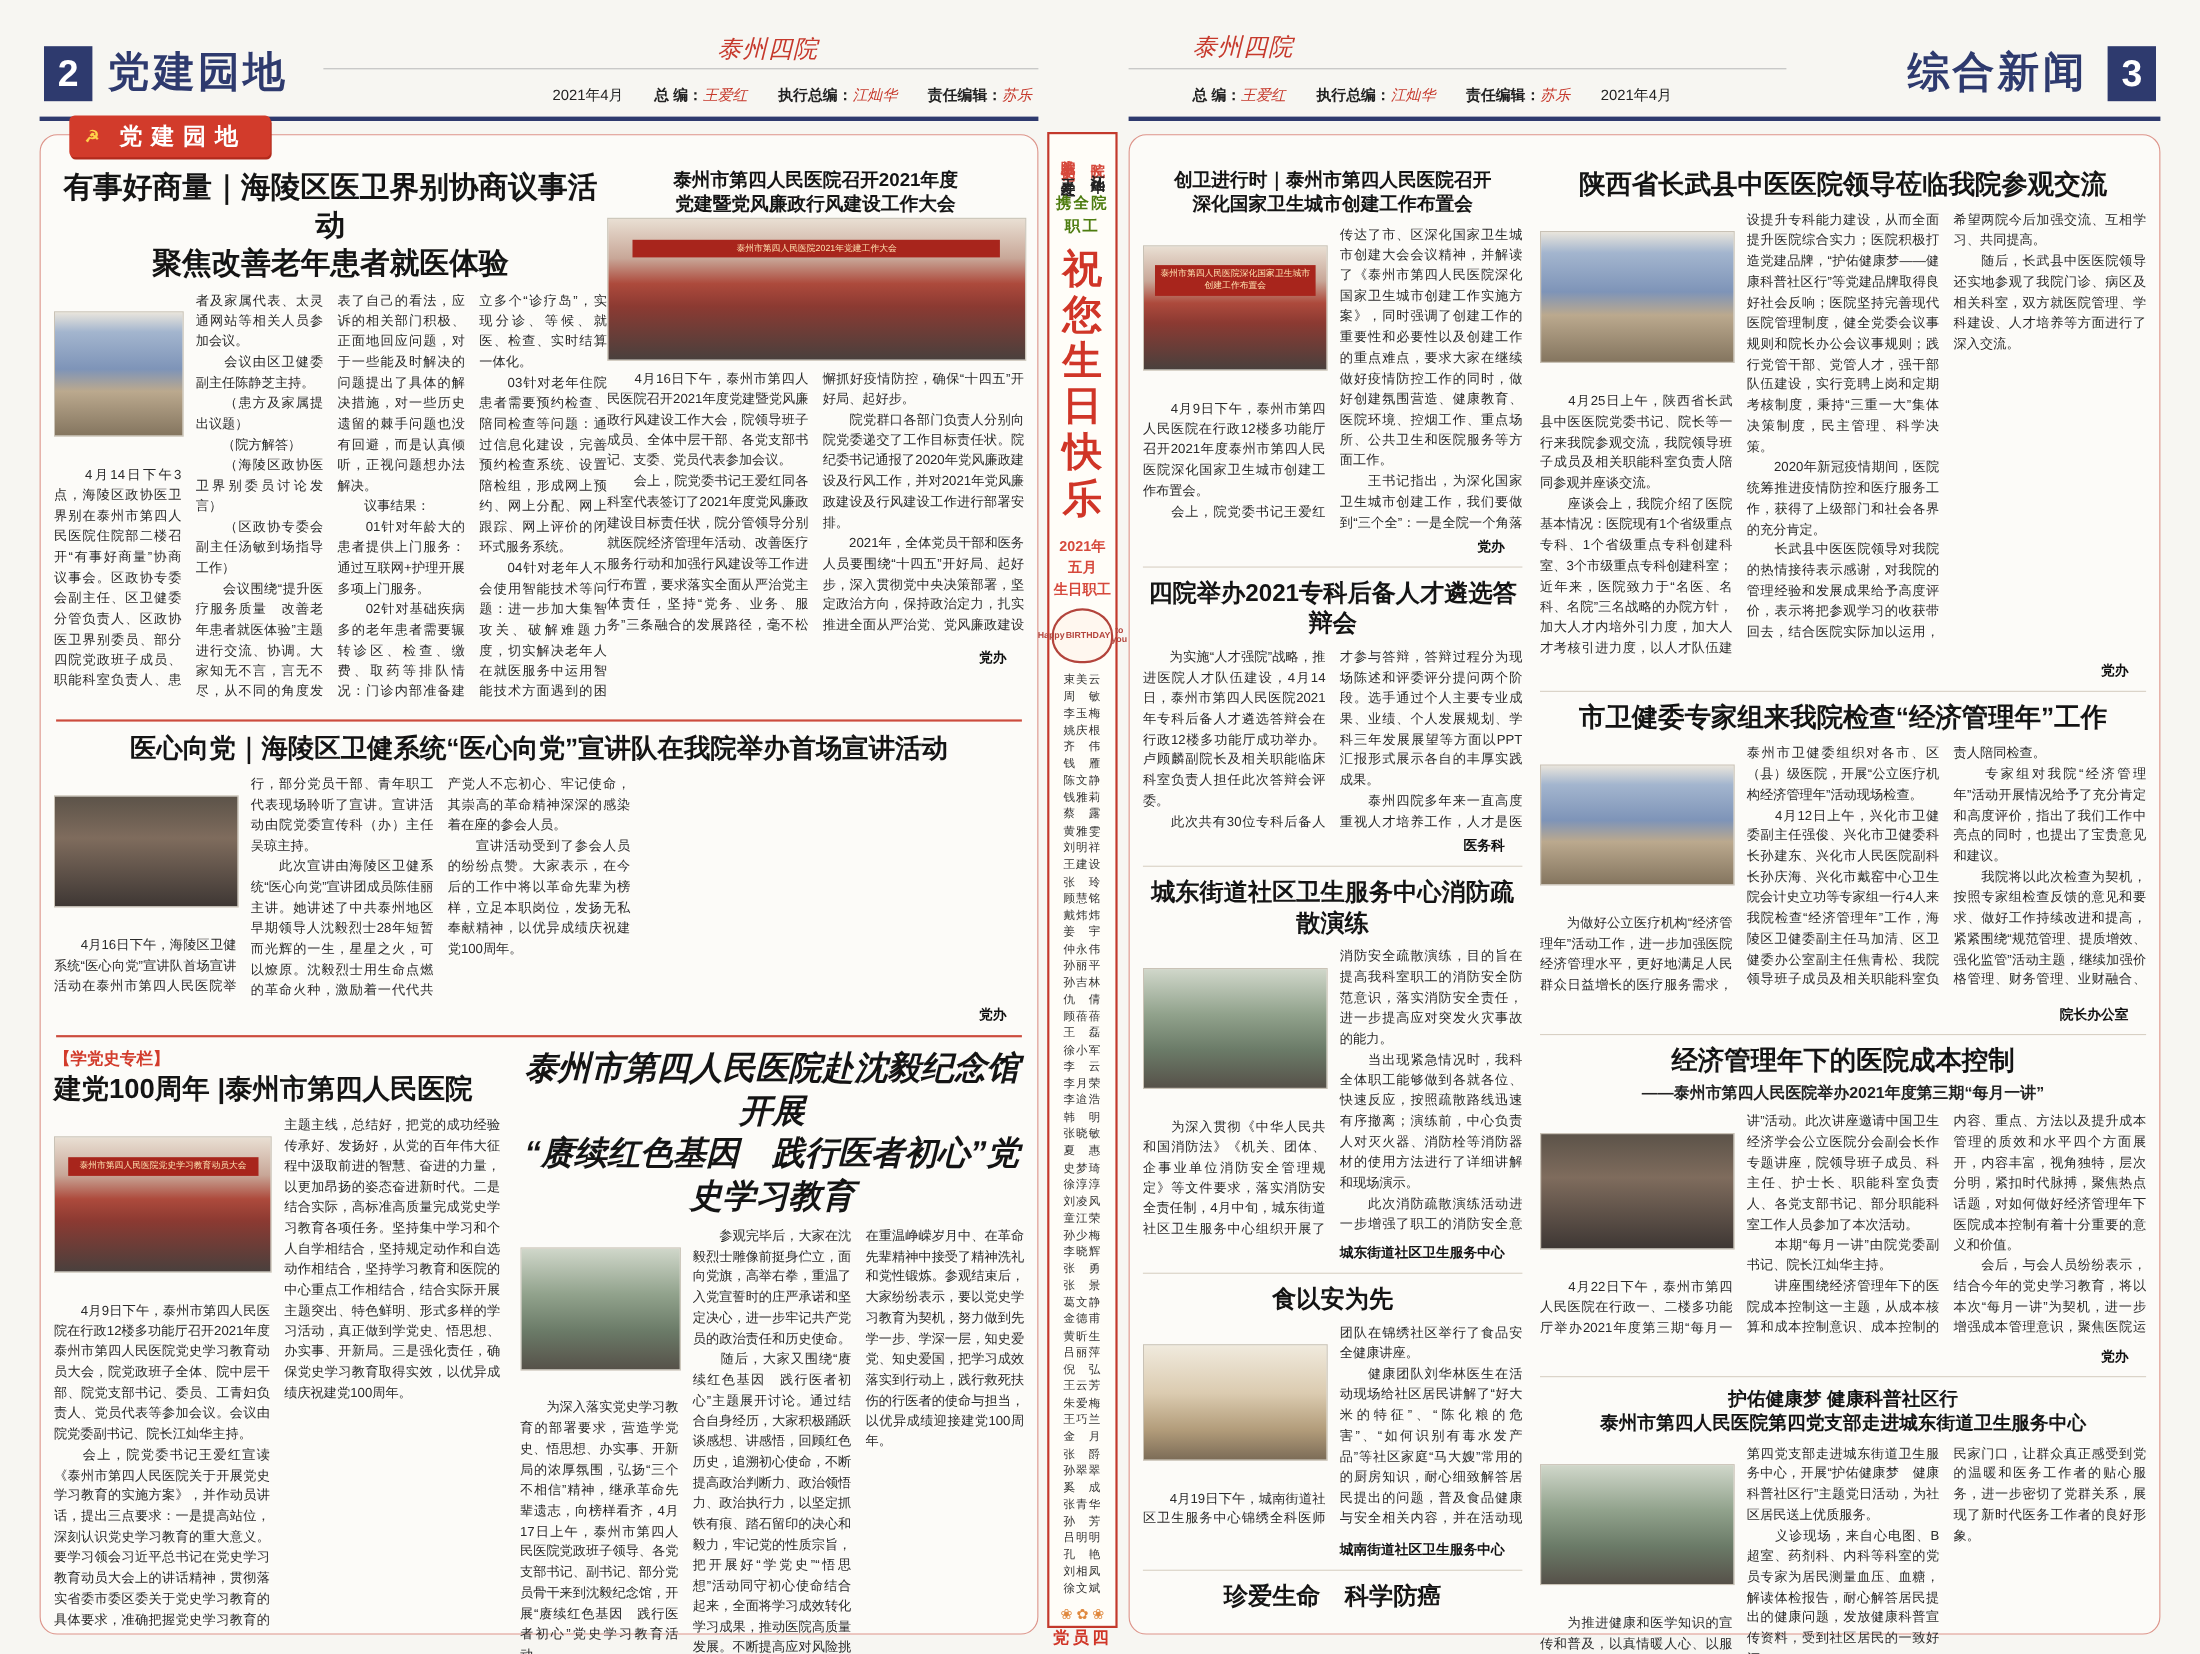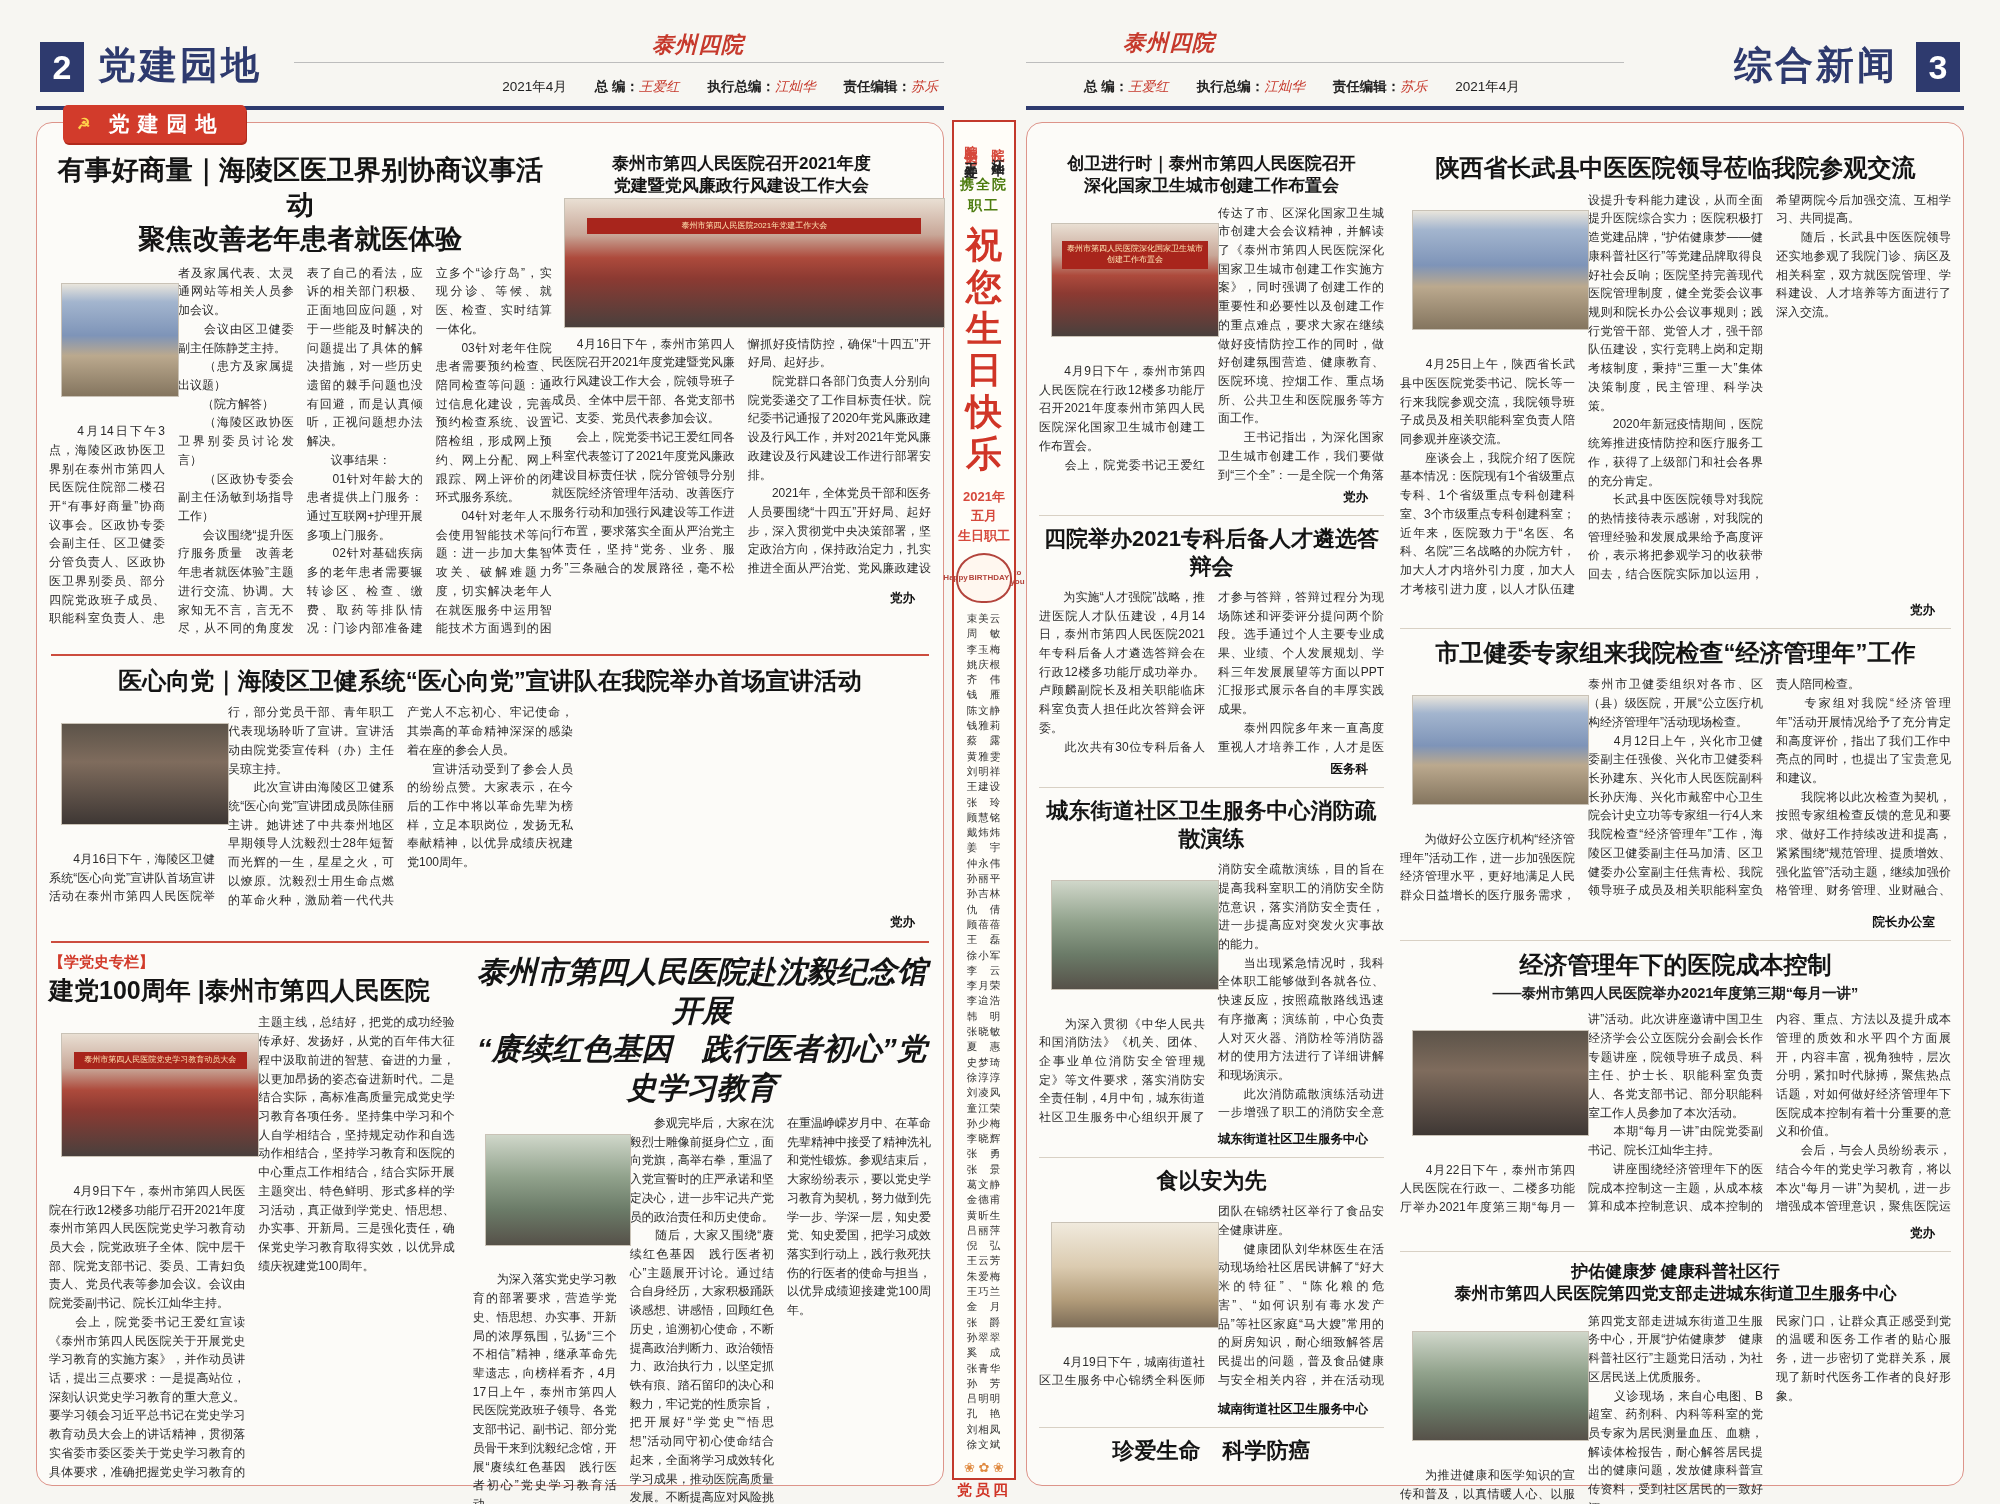--- a/index.html
+++ b/index.html
@@ -9,42 +9,42 @@
   #rp{left:1026px;width:938px;height:1462px;}
 
   
   .hdr{position:relative;height:80px;border-bottom:4px solid #2e3a6e;}
   .pnbox{position:absolute;width:44px;height:50px;background:#2e3a6e;color:#fff;font-size:34px;font-weight:bold;display:flex;align-items:center;justify-content:center;top:16px;}
   .secttl{position:absolute;font-size:38px;font-weight:bold;color:#2e3a6e;letter-spacing:3px;top:14px;}
   .thinrule{position:absolute;height:1px;background:#bdbdbd;top:36px;}
   .meta{position:absolute;display:flex;gap:28px;font-size:13.5px;color:#222;top:52px;white-space:nowrap;}
   .meta b{font-weight:bold;}
   .meta .rn{color:#c6392c;font-family:"DejaVu Serif",serif;font-style:italic;}
-  .brand{position:absolute;color:#c6392c;font-family:"DejaVu Serif",serif;font-style:italic;font-weight:bold;font-size:22px;letter-spacing:1px;margin-left:39px;}
+  .brand{position:absolute;color:#c6392c;font-family:"DejaVu Serif",serif;font-style:italic;font-weight:normal;font-size:22px;letter-spacing:1px;}
 
   
   .frame{position:absolute;top:96px;left:0;right:0;bottom:2px;border:1.5px solid #dd948a;border-radius:16px;padding:30px 12px 8px;background:#fcfbf8;}
   .badge{position:absolute;top:-18px;left:26px;height:38px;background:#d23b2b;border-radius:5px;color:#fff;font-weight:bold;font-size:21px;letter-spacing:8px;display:flex;align-items:center;padding:0 22px 0 14px;box-shadow:1px 2px 0 #b12a1c;}
   .badge .emb{color:#ffd24a;font-size:15px;margin-right:10px;}
 
   
   .t{text-align:center;font-weight:bold;color:#141414;line-height:1.28;}
   .t-a{font-size:27px;}
   .t-b{font-size:17px;}
   .t-c{font-size:24px;}
   .t-d{font-size:25px;text-align:left;}
   .t-e{font-size:30px;font-style:italic;}
   .t-s{font-size:22px;}
   .t-sub{text-align:center;font-weight:bold;font-size:14.5px;color:#222;margin-top:3px;}
   .lbl{color:#d23b2b;font-weight:bold;font-size:15px;margin-bottom:2px;}
   .body{column-gap:13px;column-fill:auto;font-size:12px;line-height:1.56;text-align:justify;white-space:pre-line;overflow:hidden;margin-top:7px;}
   .c2{column-count:2;} .c3{column-count:3;} .c4{column-count:4;} .c5{column-count:5;}
   .sign{text-align:right;font-weight:bold;font-size:12.5px;color:#111;padding-right:16px;margin-top:3px;}
   .redhr{height:2px;background:#cc4c3e;margin:10px 2px;}
-  .ph{width:100%;position:relative;border:1px solid #c9c2b6;margin:1px 12px 6px;break-inside:avoid;}
+  .ph{width:100%;position:relative;border:1px solid #c9c2b6;margin:1px 0 6px;break-inside:avoid;}
   .ph-blue{background:linear-gradient(180deg,#e9e5dc 0%,#a3b5ce 16%,#7e94b8 46%,#bba98e 64%,#84755f 100%);}
   .ph-red{background:linear-gradient(180deg,#e9dfd3 0%,#c8a798 28%,#ad4a3c 46%,#8c3a32 62%,#49403d 100%);}
   .ph-dark{background:linear-gradient(180deg,#5c5349 0%,#7f6c5d 38%,#3e3734 100%);}
   .ph-out{background:linear-gradient(180deg,#d0d7ca 0%,#91a28c 38%,#6b7b68 68%,#565149 100%);}
   .ph-room{background:linear-gradient(180deg,#f0eadd 0%,#dbcbb0 42%,#b29c7a 74%,#7c6c57 100%);}
   .phbanner{position:absolute;left:6%;right:6%;top:15%;background:#a8251c;color:#ffe2b0;font-size:8px;line-height:1.35;text-align:center;padding:3px 2px;}
   .sect1{display:grid;grid-template-columns:57% 1fr;gap:0;}
   .sect3{display:grid;grid-template-columns:46% 1fr;gap:18px;}
   .rgrid{display:grid;grid-template-columns:345px 1fr;gap:16px;}
   .stack .art + .art{border-top:1px solid #d8d0c4;padding-top:9px;margin-top:9px;}

